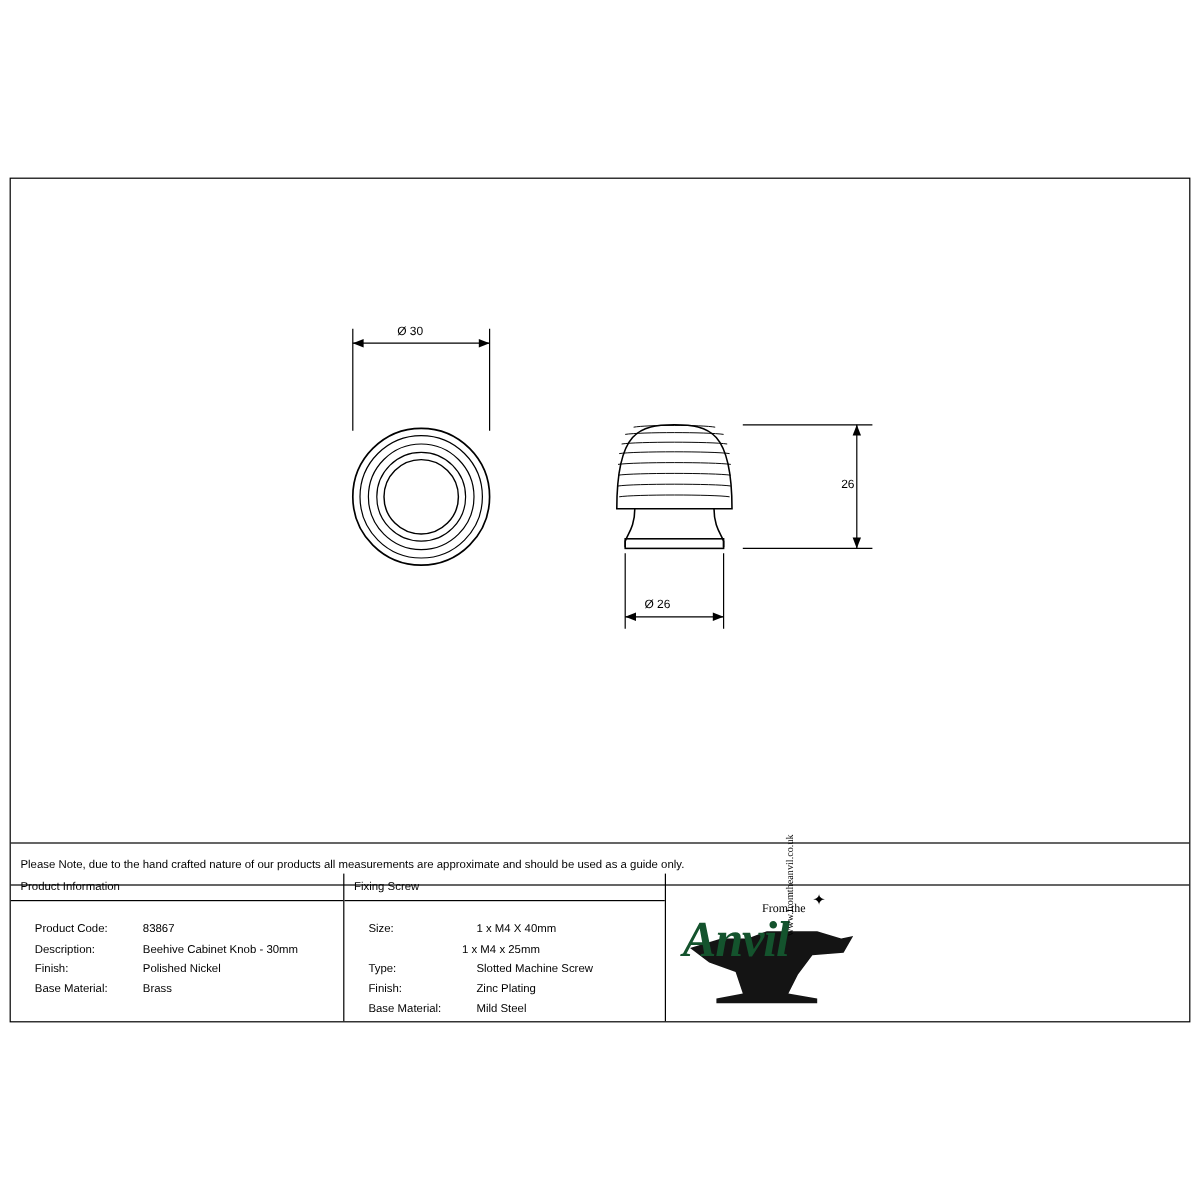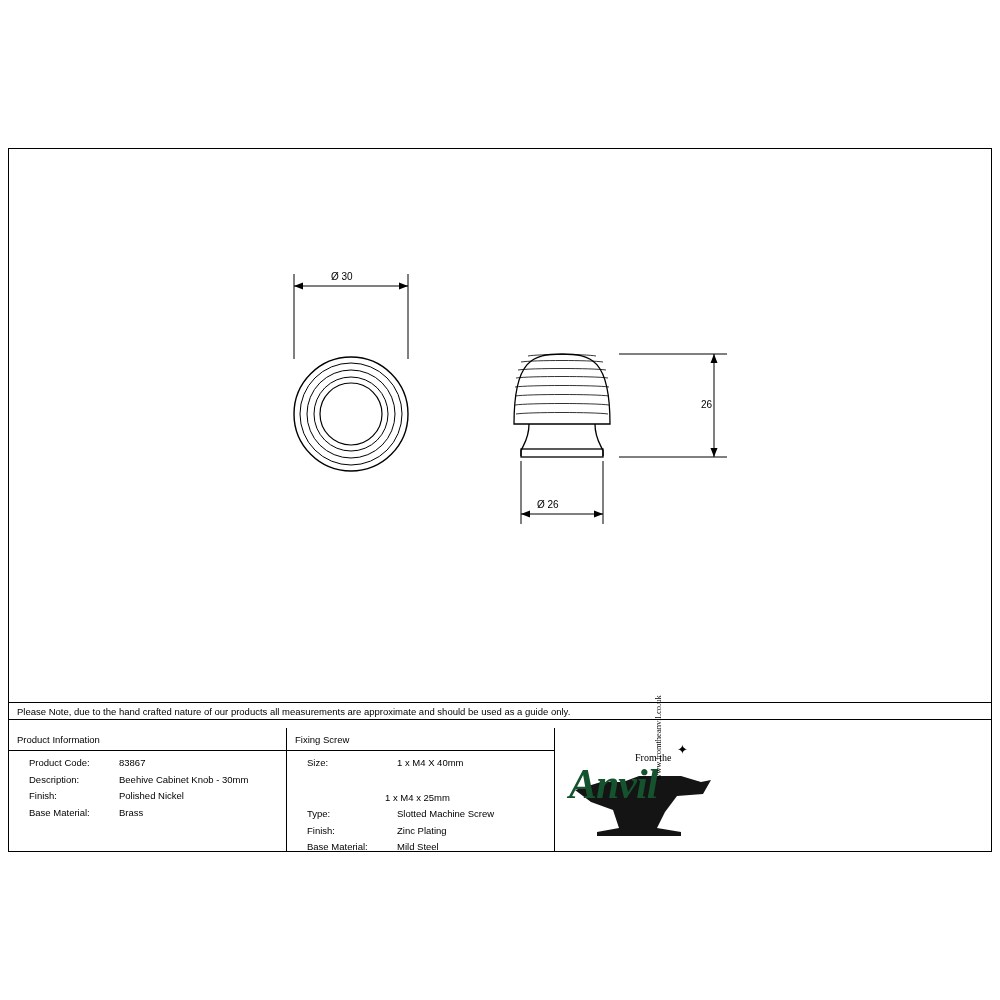--- a/index.html
+++ b/index.html
@@ -29,21 +29,21 @@
     position: absolute;
     left: 0; top: 0;
     width: 982px;
     height: 553px;
   }
   .note-row {
     position: absolute;
     left: 0;
     top: 553px;
     width: 982px;
-    height: 18px;
+    height: 36px;
     border-top: 1px solid #000;
     border-bottom: 1px solid #000;
     box-sizing: border-box;
     display: flex;
     align-items: center;
     padding-left: 8px;
     font-size: 9.5px;
   }
   .tables {
     position: absolute;
@@ -60,38 +60,38 @@
   }
   .col-prod { width: 278px; border-right: 1px solid #000; }
   .col-pack { width: 270px; border-right: 1px solid #000; }
   .col-fix  { width: 268px; border-right: 1px solid #000; }
   .col-logo { width: 166px; position: relative; }
 
   .col-title {
     font-size: 9.5px;
     padding-bottom: 5px;
     border-bottom: 1px solid #000;
-    margin-bottom: 4px;
+    margin-bottom: 16px;
     margin-right: -8px;
     margin-left: -8px;
     padding-left: 8px;
   }
   .kv {
     display: flex;
     font-size: 9.5px;
     line-height: 16.5px;
     margin-left: 12px;
   }
   .kv .k { width: 90px; flex: none; }
   .kv .v { flex: 1; }
   .plain {
     font-size: 9.5px;
     line-height: 16.5px;
   }
-  .indent-v { padding-left: 90px; font-size: 9.5px; line-height: 16.5px; margin-top: 18px; }
+  .indent-v { padding-left: 90px; font-size: 9.5px; line-height: 16.5px; }
 
   
   .logo {
     position: absolute;
     left: 6px;
     top: 8px;
     width: 154px;
     height: 104px;
   }
   .logo .fromthe {

